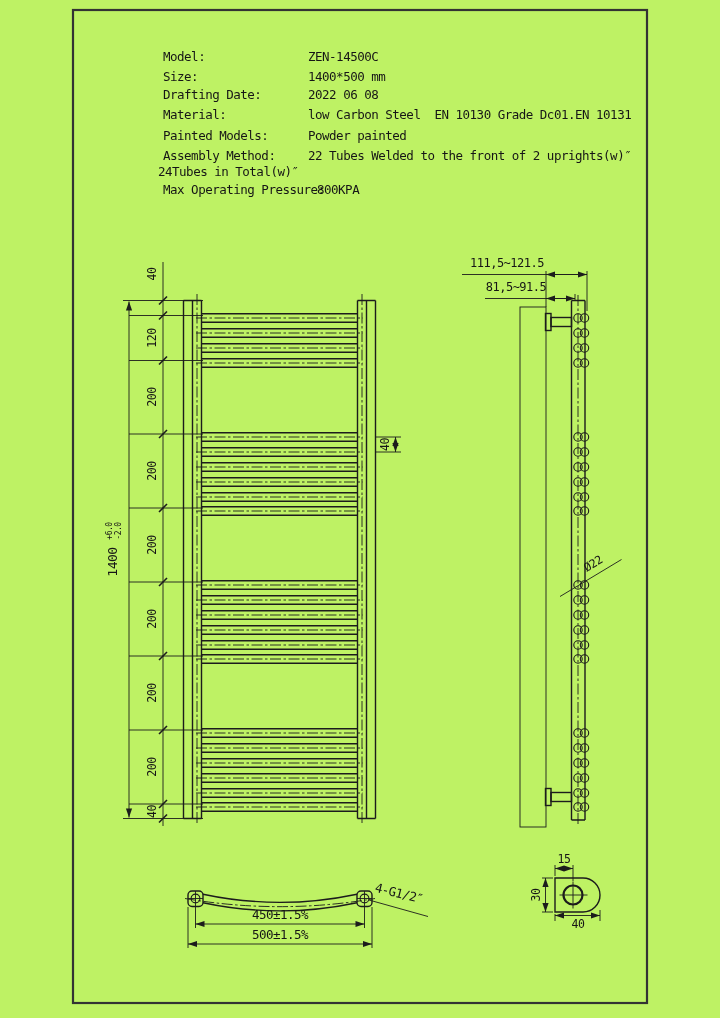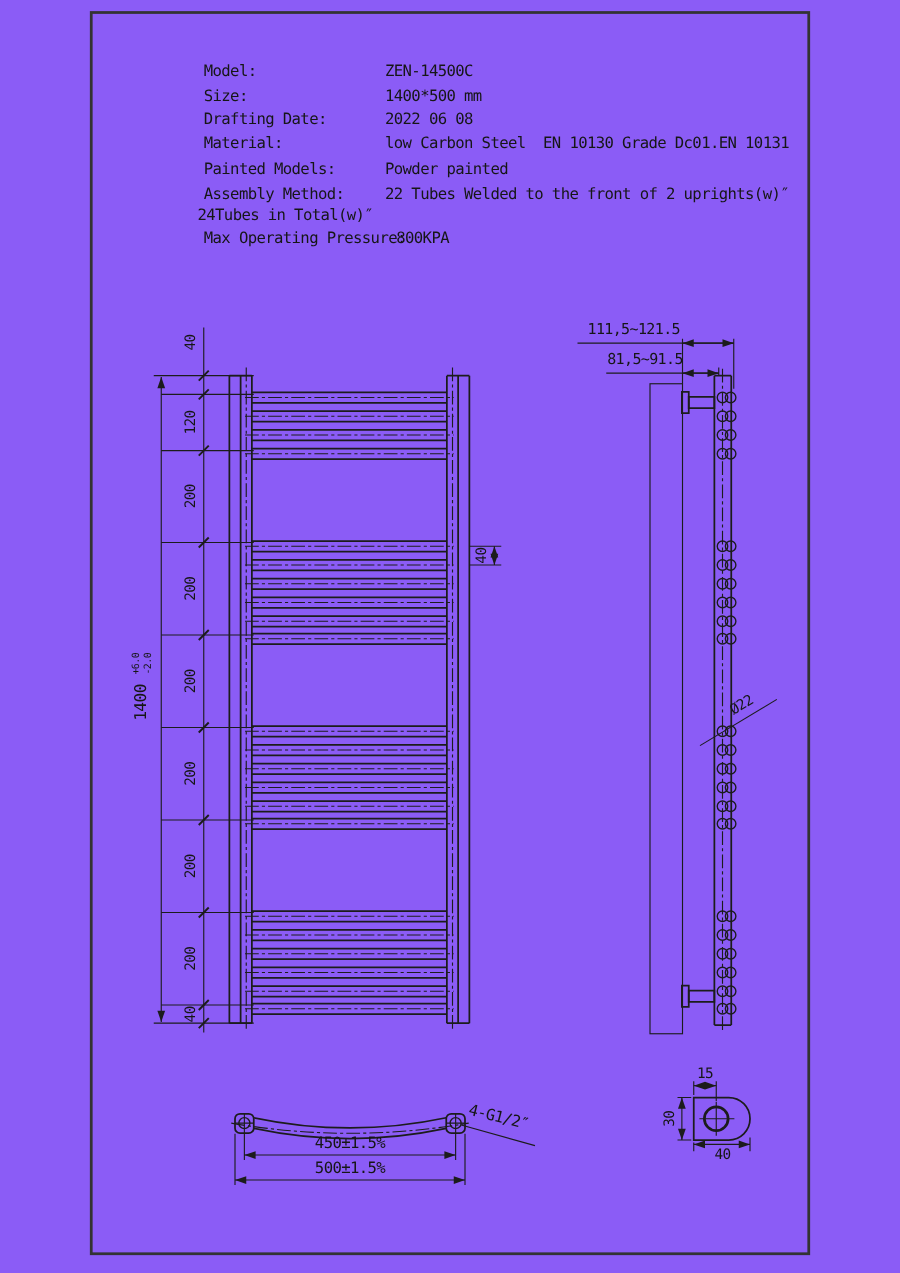--- a/index.html
+++ b/index.html
@@ -1,16 +1,16 @@
 <!DOCTYPE html>
 <html><head>
 <meta charset="utf-8">
 <style>
   html,body{margin:0;padding:0;background:#fff;}
-  .page{position:relative;width:720px;height:1018px;background:#8b5cf6;font-family:"DejaVu Sans Mono",monospace;}
+  .page{position:relative;width:720px;height:1018px;background:#bef264;font-family:"DejaVu Sans Mono",monospace;}
   svg text{white-space:pre;fill:#161616;font-family:"DejaVu Sans Mono",monospace;letter-spacing:-0.5px;}
   .obj{stroke:#1c1c1c;stroke-width:1.4;fill:none;}
   .obj2{stroke:#1c1c1c;stroke-width:1.1;fill:none;}
   .thin{stroke:#1c1c1c;stroke-width:0.9;fill:none;}
   .cl{stroke:#1c1c1c;stroke-width:0.9;fill:none;stroke-dasharray:11 2.5 2.5 2.5;}
   .dim{stroke:#1c1c1c;stroke-width:0.9;fill:none;}
 </style>
 </head>
 <body>
 

